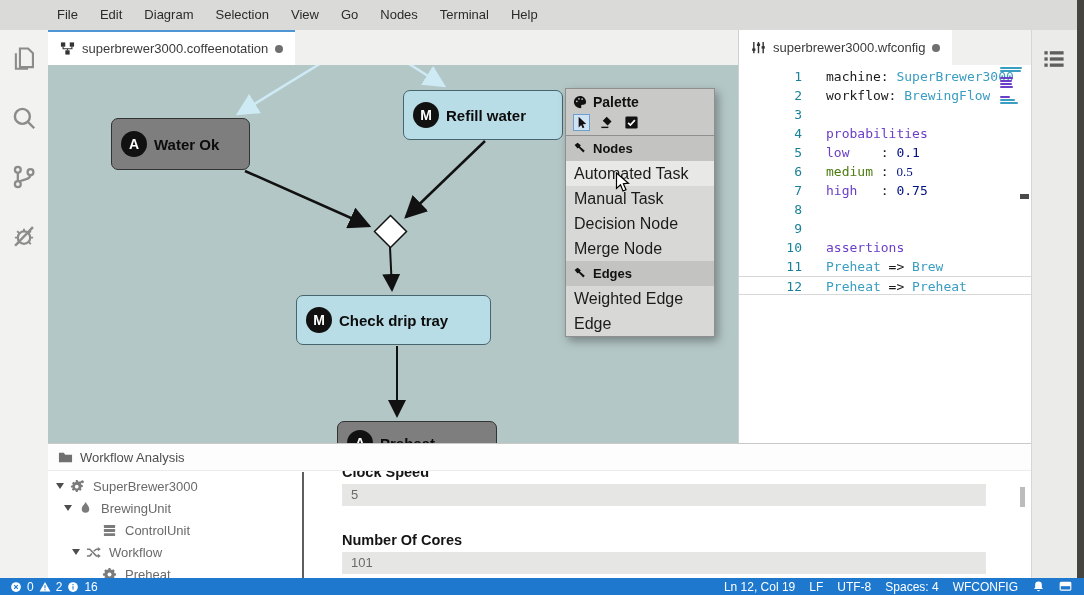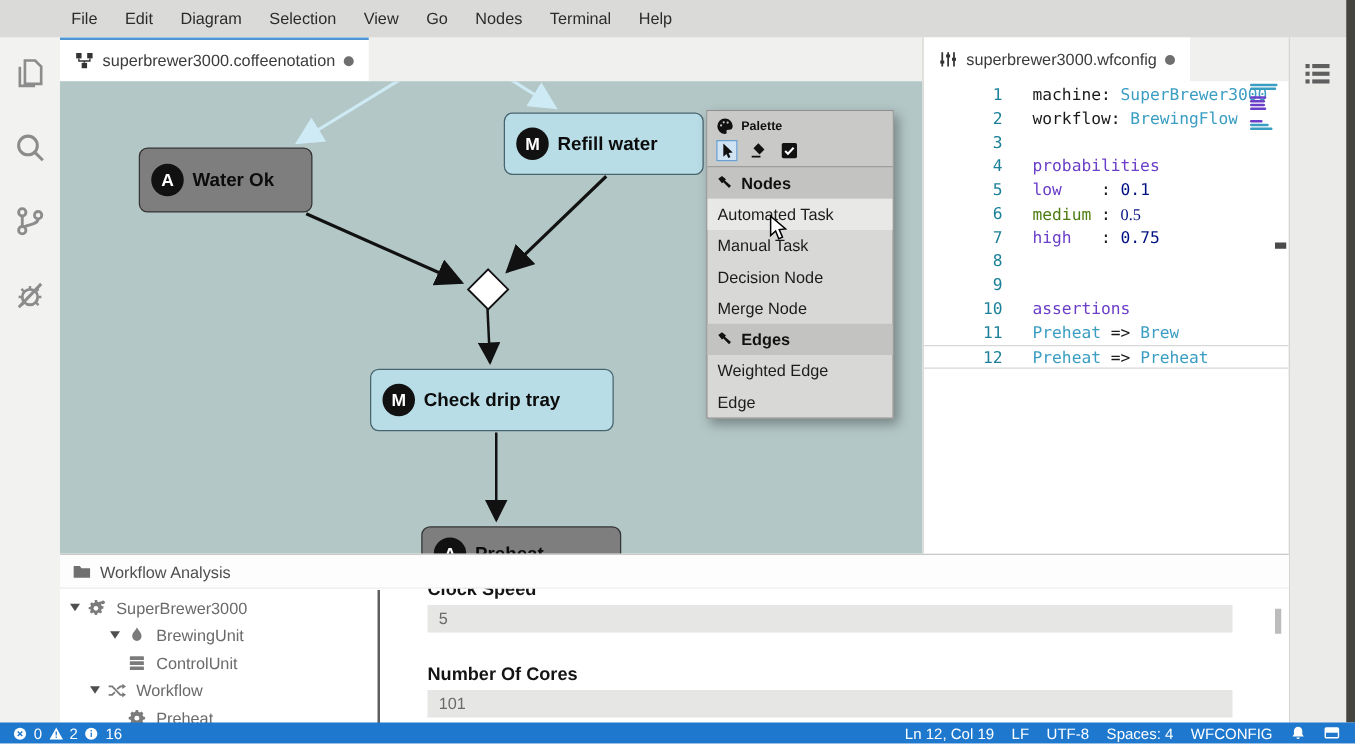--- a/index.html
+++ b/index.html
@@ -34,28 +34,28 @@
   .canvas { position:absolute; left:48px; top:65px; width:690px; height:378px; background:#b4c7c7; overflow:hidden; }
   .edges-svg { position:absolute; left:0; top:0; }
   .node { position:absolute; display:flex; align-items:center; gap:7px; padding-left:9px; border-radius:7px; border:1px solid #47656e; background:#b9dde6; font-weight:bold; font-size:15px; color:#0c0c0c; }
   .node.gray { background:#7e7e7e; border-color:#333; }
   .badge { width:26px; height:26px; border-radius:50%; background:#111; color:#fff; font-size:14px; font-weight:bold; display:flex; align-items:center; justify-content:center; flex:none; }
   .diamond { position:absolute; }
 
   
   .palette { position:absolute; left:517px; top:23px; width:150px; background:#d8d8d7; border:1px solid #8f8f8f; box-shadow:3px 4px 9px rgba(0,0,0,.35); }
   .pal-header { background:#c9c9c8; border-bottom:1px solid #8f8f8f; padding:5px 7px 4px; }
-  .pal-title-row { display:flex; align-items:center; gap:6px; font-weight:bold; font-size:10px; color:#101010; }
+  .pal-title-row { display:flex; align-items:center; gap:6px; font-weight:bold; font-size:14px; color:#101010; }
   .pal-title-row .icon { width:14px; height:14px; color:#111; }
   .pal-tools { display:flex; gap:8px; margin-top:4px; }
   .pal-tool { width:17px; height:17px; color:#111; padding:1px; }
   .pal-tool.active { border:1px solid #6a9fd0; background:#cfe3f2; }
   .pal-section { display:flex; align-items:center; gap:7px; background:#c3c3c2; font-weight:bold; font-size:13px; color:#111; height:25px; padding-left:7px; }
   .pal-section .icon { width:13px; height:13px; color:#111; }
-  .pal-item { height:25px; line-height:25px; padding-left:8px; font-size:13px; color:#1b1b1b; }
+  .pal-item { height:25px; line-height:25px; padding-left:8px; font-size:16px; color:#1b1b1b; }
   .pal-item.hovered { background:#e8e8e7; }
   .mouse-cursor { position:absolute; left:567px; top:107px; width:15px; height:21px; z-index:30; }
 
   
   .editor-group-tabbar { left:738px; width:293px; border-left:1px solid #cfcfce; }
   .editor { position:absolute; left:738px; top:65px; width:293px; height:378px; background:#fff; border-left:1px solid #cfcfce; overflow:hidden; }
   .code-row { display:flex; height:19px; line-height:19px; font-family:"DejaVu Sans Mono", monospace; font-size:13px; }
   .code-row.current { border-top:1px solid #d8d8d8; border-bottom:1px solid #d8d8d8; }
   .gutter { width:63px; text-align:right; color:#1b8198; flex:none; }
   .code-text { white-space:pre; padding-left:24px; overflow:hidden; color:#1a1a1a; }
@@ -366,21 +366,21 @@
           <span class="tree-caret"></span>
           <span class="icon">
             <svg viewBox="0 0 16 16" width="100%" height="100%" fill="currentColor">
               <path d="M6.2 1h2l.3 1.5 1.2.5 1.3-.8 1.4 1.4-.8 1.3.5 1.2 1.5.3v2l-1.5.3-.5 1.2.8 1.3-1.4 1.4-1.3-.8-1.2.5-.3 1.5h-2l-.3-1.5-1.2-.5-1.3.8-1.4-1.4.8-1.3-.5-1.2L1 9.2v-2l1.5-.3.5-1.2-.8-1.3 1.4-1.4 1.3.8 1.2-.5z"></path>
               <circle cx="7.2" cy="8.2" r="2" fill="#fff"></circle>
               <circle cx="13.2" cy="3" r="1.6"></circle>
             </svg>
           </span>
           <span>SuperBrewer3000</span>
         </div>
-        <div class="tree-row" style="padding-left: 40px;">
+        <div class="tree-row" style="padding-left: 16px;">
           <span class="tree-caret"></span>
           <span class="icon">
             <svg viewBox="0 0 16 16" width="100%" height="100%" fill="currentColor">
               <path d="M8 1c1.6 2.6 4 4.6 4 7.5a4 4 0 0 1-8 0C4 6.7 4.9 5.5 5.9 4.3 6.7 3.3 7.5 2.3 8 1z"></path>
             </svg>
           </span>
           <span>BrewingUnit</span>
         </div>
         <div class="tree-row" style="padding-left: 40px;">
           <span class="tree-caret blank"></span>

